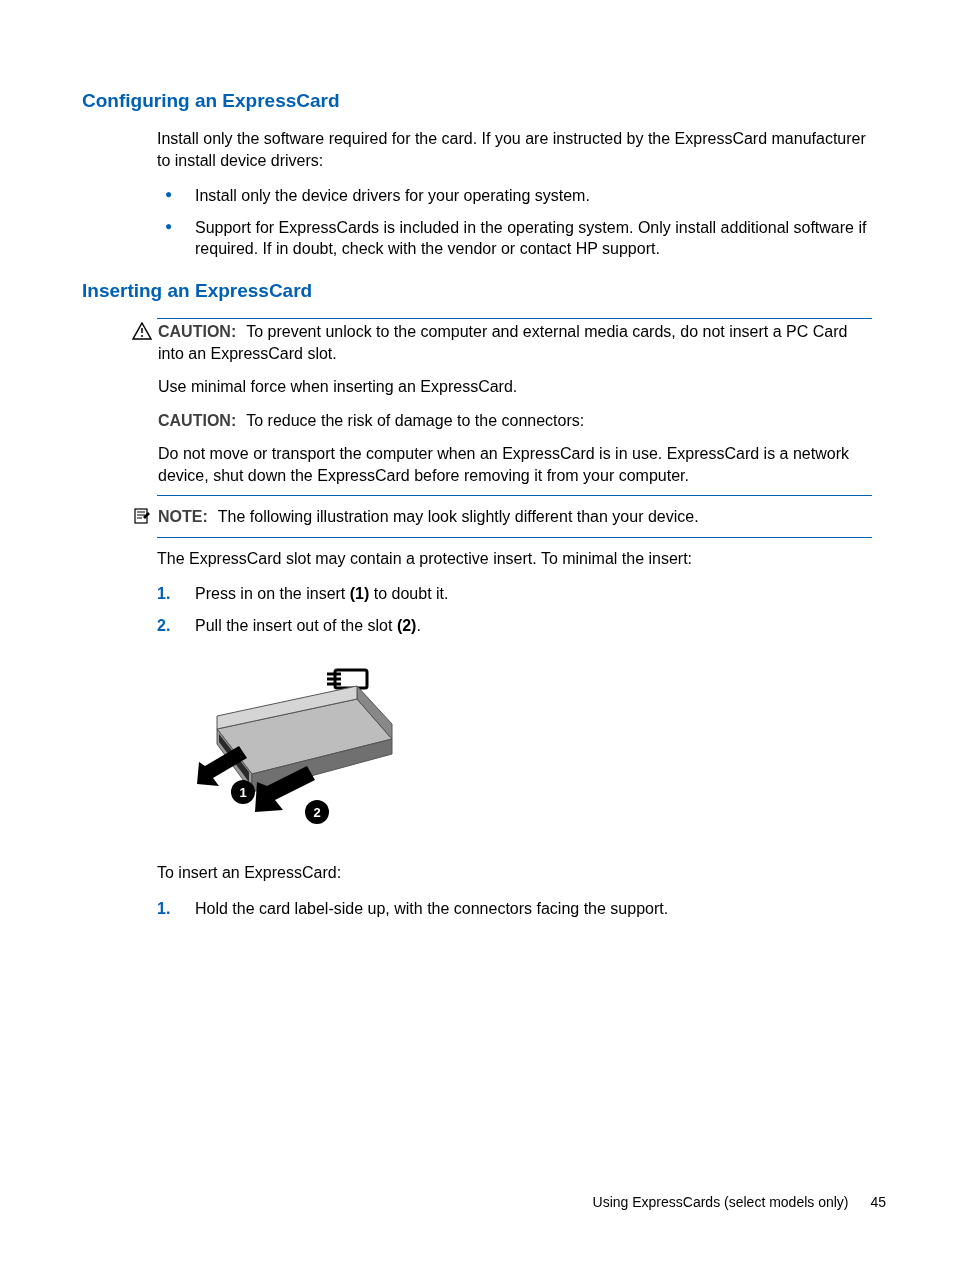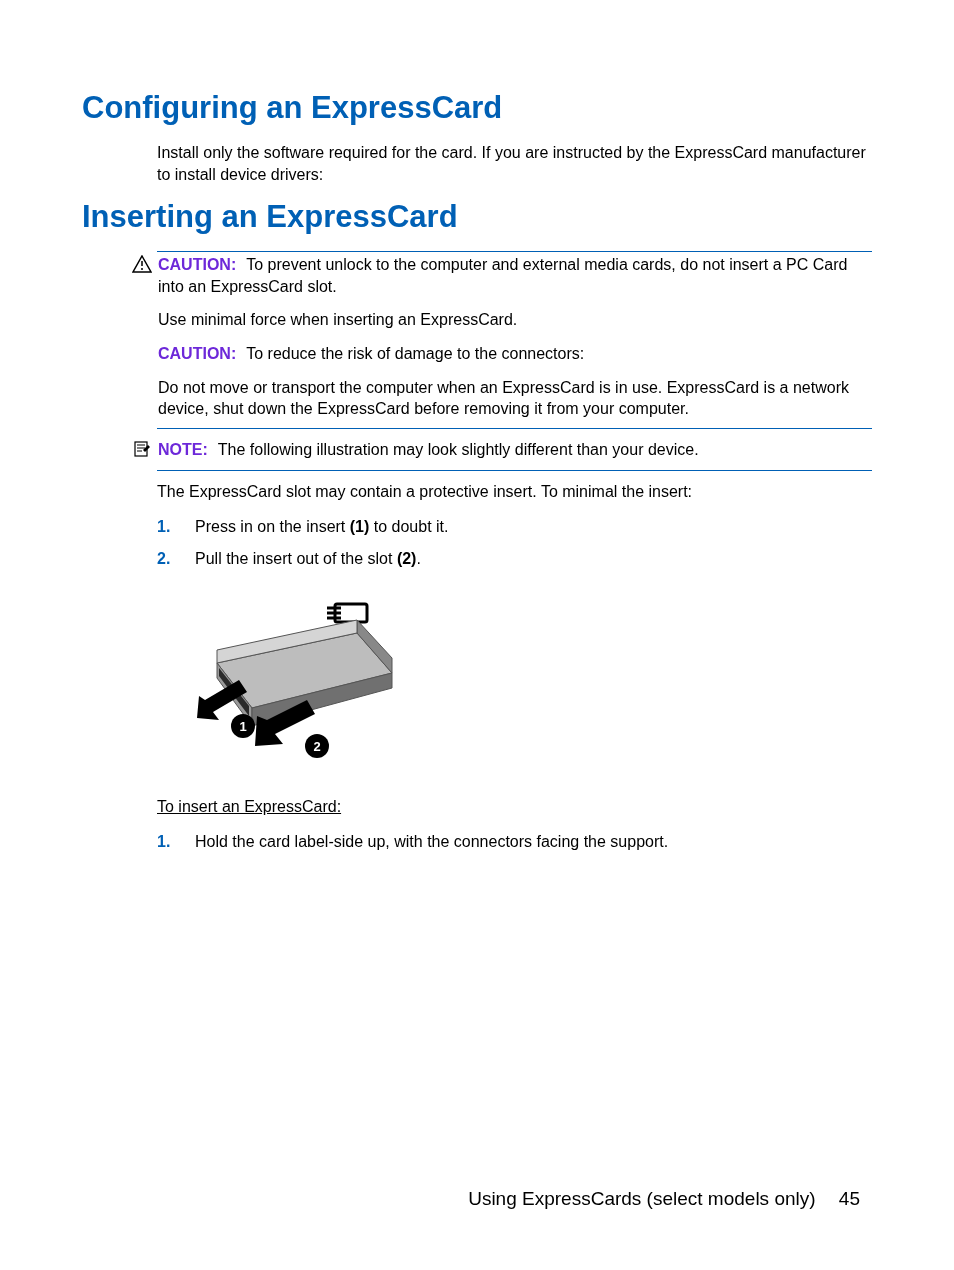--- a/index.html
+++ b/index.html
@@ -8,21 +8,21 @@
       height: 1270px;
       font-family: Arial, Helvetica, sans-serif;
       font-size: 16px;
       color: #000;
       background: #fff;
       position: relative;
       padding: 90px 82px 60px 82px;
     }
     h2 {
       color: #0060b5;
-      font-size: 31px;
+      font-size: 19px;
       font-weight: bold;
       margin-bottom: 16px;
     }
     .body-indent {
       margin-left: 75px;
     }
     .para {
       line-height: 1.35;
       margin-bottom: 14px;
     }
@@ -80,49 +80,53 @@
     .admon-icon {
       flex: 0 0 20px;
       margin-top: 1px;
     }
     .admon-body {
       flex: 1;
       line-height: 1.35;
     }
     .label-caution, .label-note {
       font-weight: bold;
-      color: #6d28d9;
+      color: #404040;
       margin-right: 10px;
     }
     .inner-para {
       margin-left: 26px;
       line-height: 1.35;
       margin-top: 12px;
       margin-bottom: 4px;
     }
     .bold { font-weight: bold; }
     .illustration {
       margin: 18px 0 18px 40px;
       width: 210px;
       height: 190px;
     }
     .footer {
       position: absolute;
       bottom: 60px;
-      right: 94px;
-      font-size: 19px;
+      right: 68px;
+      font-size: 14px;
     }
     .footer .pg { margin-left: 18px; }
   </style>
 </head>
 <body>
 
 <h2>Configuring an ExpressCard</h2>
 <div class="body-indent">
   <p class="para">Install only the software required for the card. If you are instructed by the ExpressCard manufacturer to install device drivers:</p>
+  <ul class="bullets">
+    <li>Install only the device drivers for your operating system.</li>
+    <li>Support for ExpressCards is included in the operating system. Only install additional software if required. If in doubt, check with the vendor or contact HP support.</li>
+  </ul>
 </div>
 
 <h2>Inserting an ExpressCard</h2>
 
 <hr class="hr-line">
 <div class="admon-block">
   <div class="admon-row">
     <span class="admon-icon">
       <svg width="20" height="18" viewBox="0 0 20 18">
         <path d="M10 1 L19 17 L1 17 Z" fill="none" stroke="#000" stroke-width="1.5"></path>
@@ -200,21 +204,21 @@
       </g>
 
       <g>
         <polygon points="70,132 110,112 118,126 78,146 86,156 58,158 60,128" fill="#000"></polygon>
         <circle cx="120" cy="158" r="12" fill="#000"></circle>
         <text x="120" y="163" font-size="13" font-weight="bold" fill="#fff" text-anchor="middle">2</text>
       </g>
     </svg>
   </div>
 
-  <p class="para" style="margin-left:-75px; padding-left:75px;text-decoration:underline;">To insert an ExpressCard:</p>
+  <p class="para" style="margin-left:-75px; padding-left:75px;">To insert an ExpressCard:</p>
   <ol class="numbered">
     <li>
       <span class="num">1.</span>
       <span>Hold the card label-side up, with the connectors facing the support.</span>
     </li>
   </ol>
 </div>
 
 <div class="footer">
   <span>Using ExpressCards (select models only)</span>

